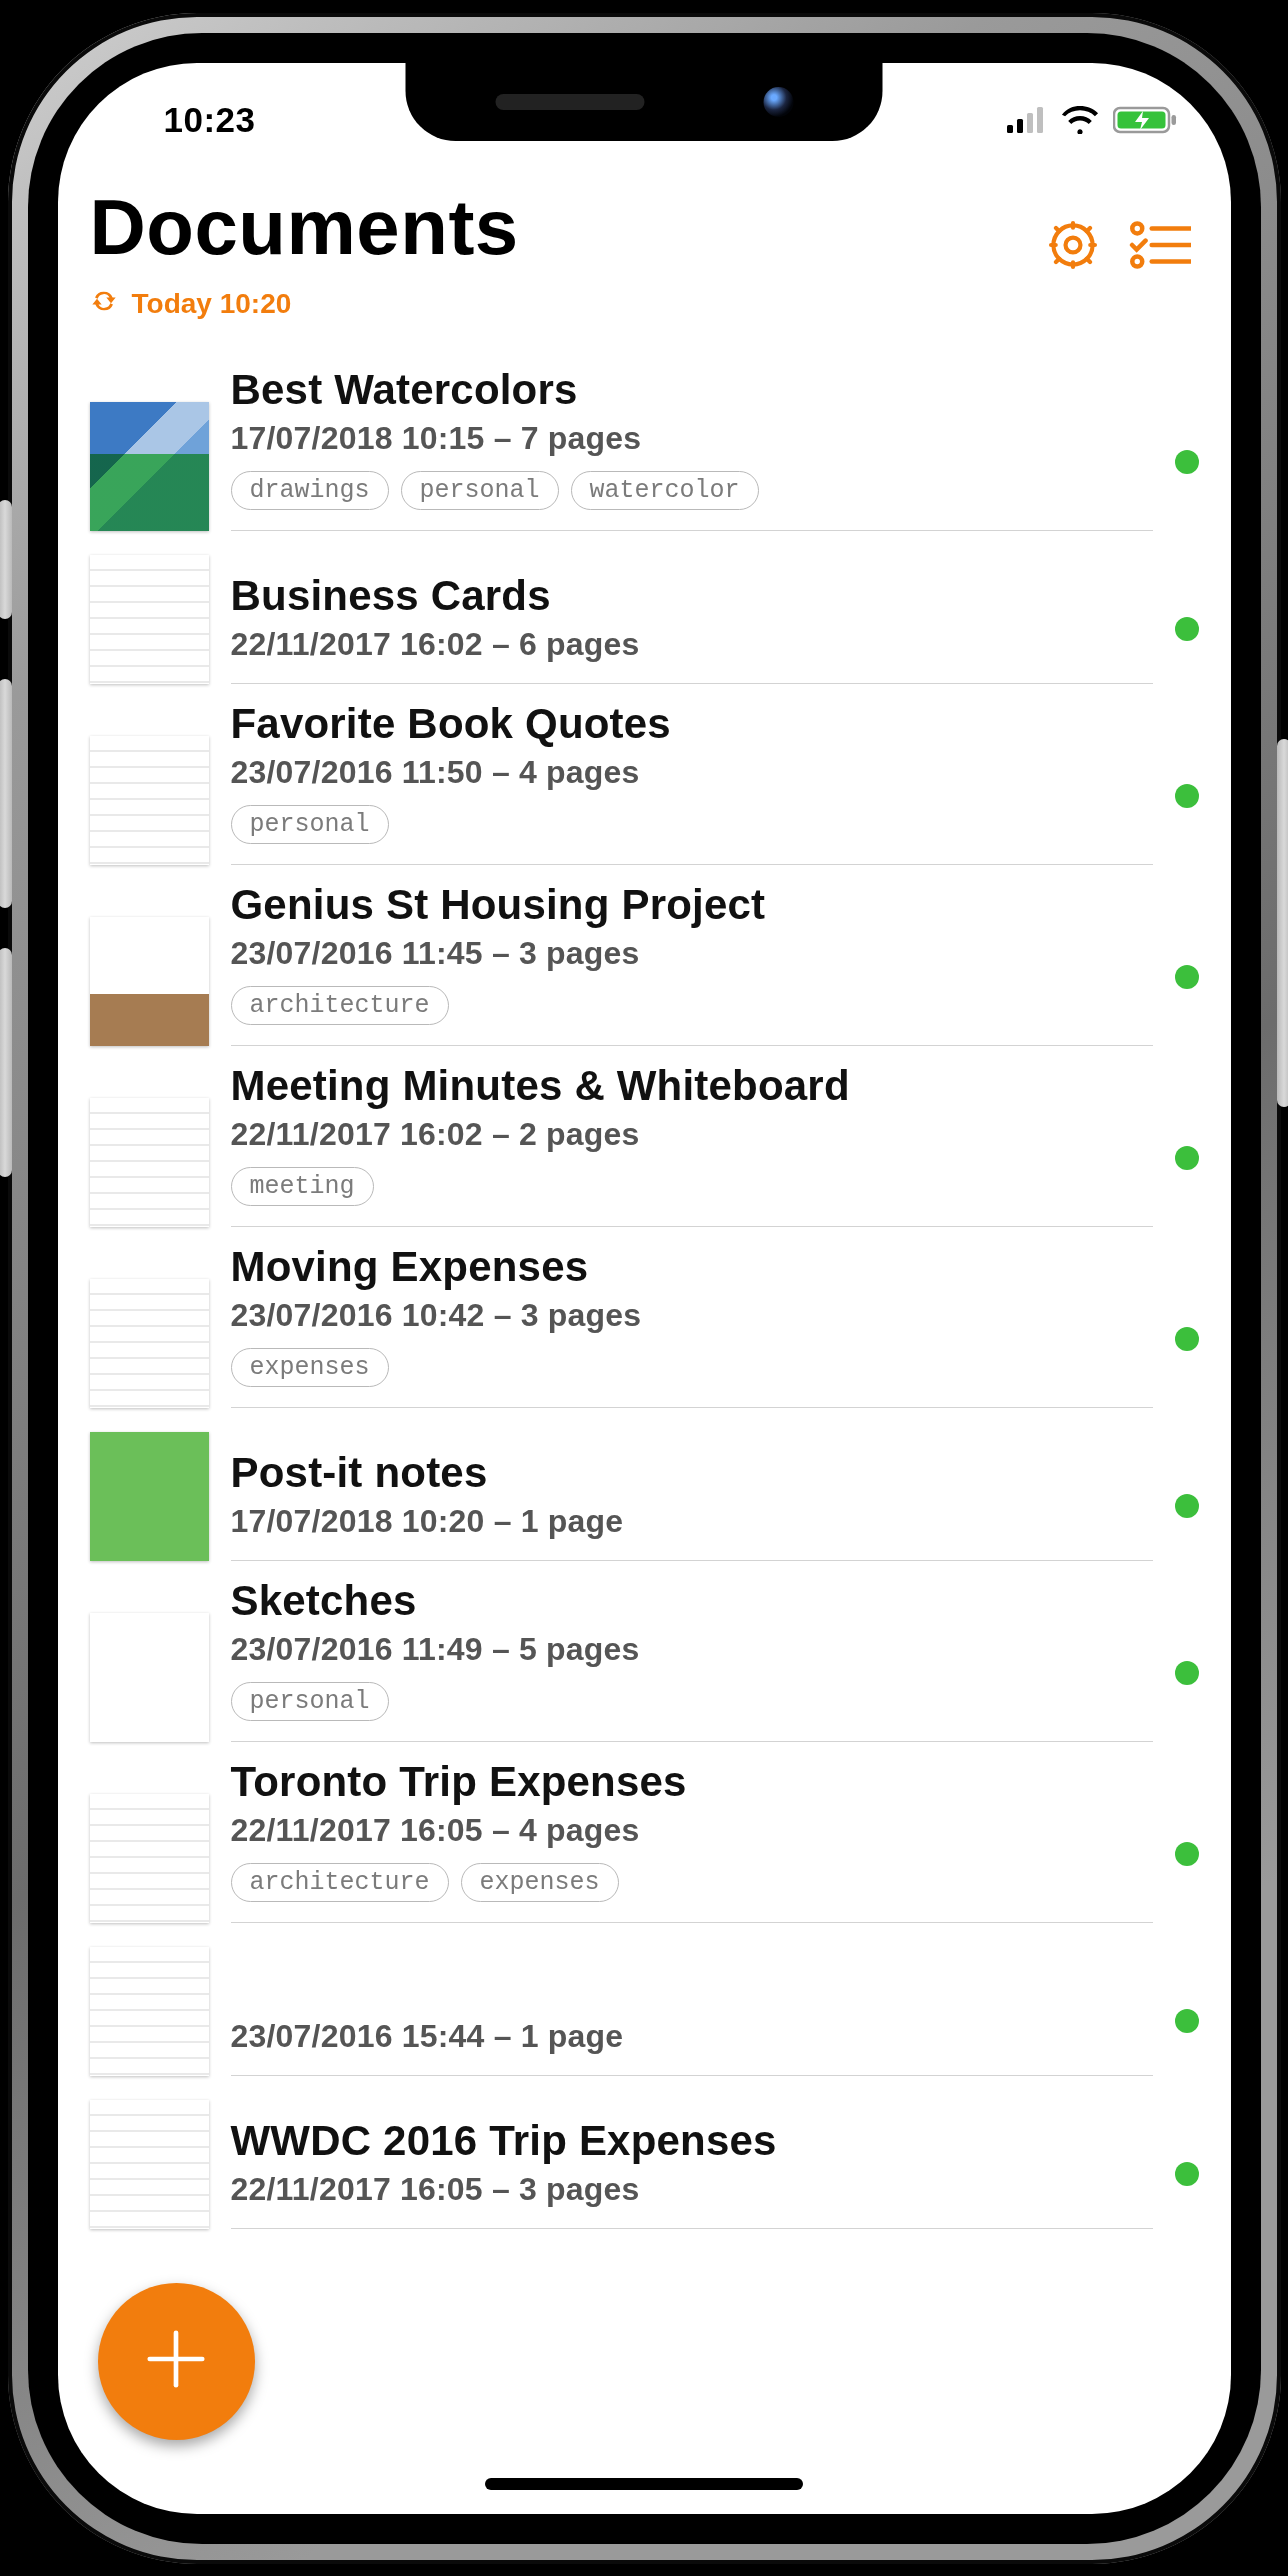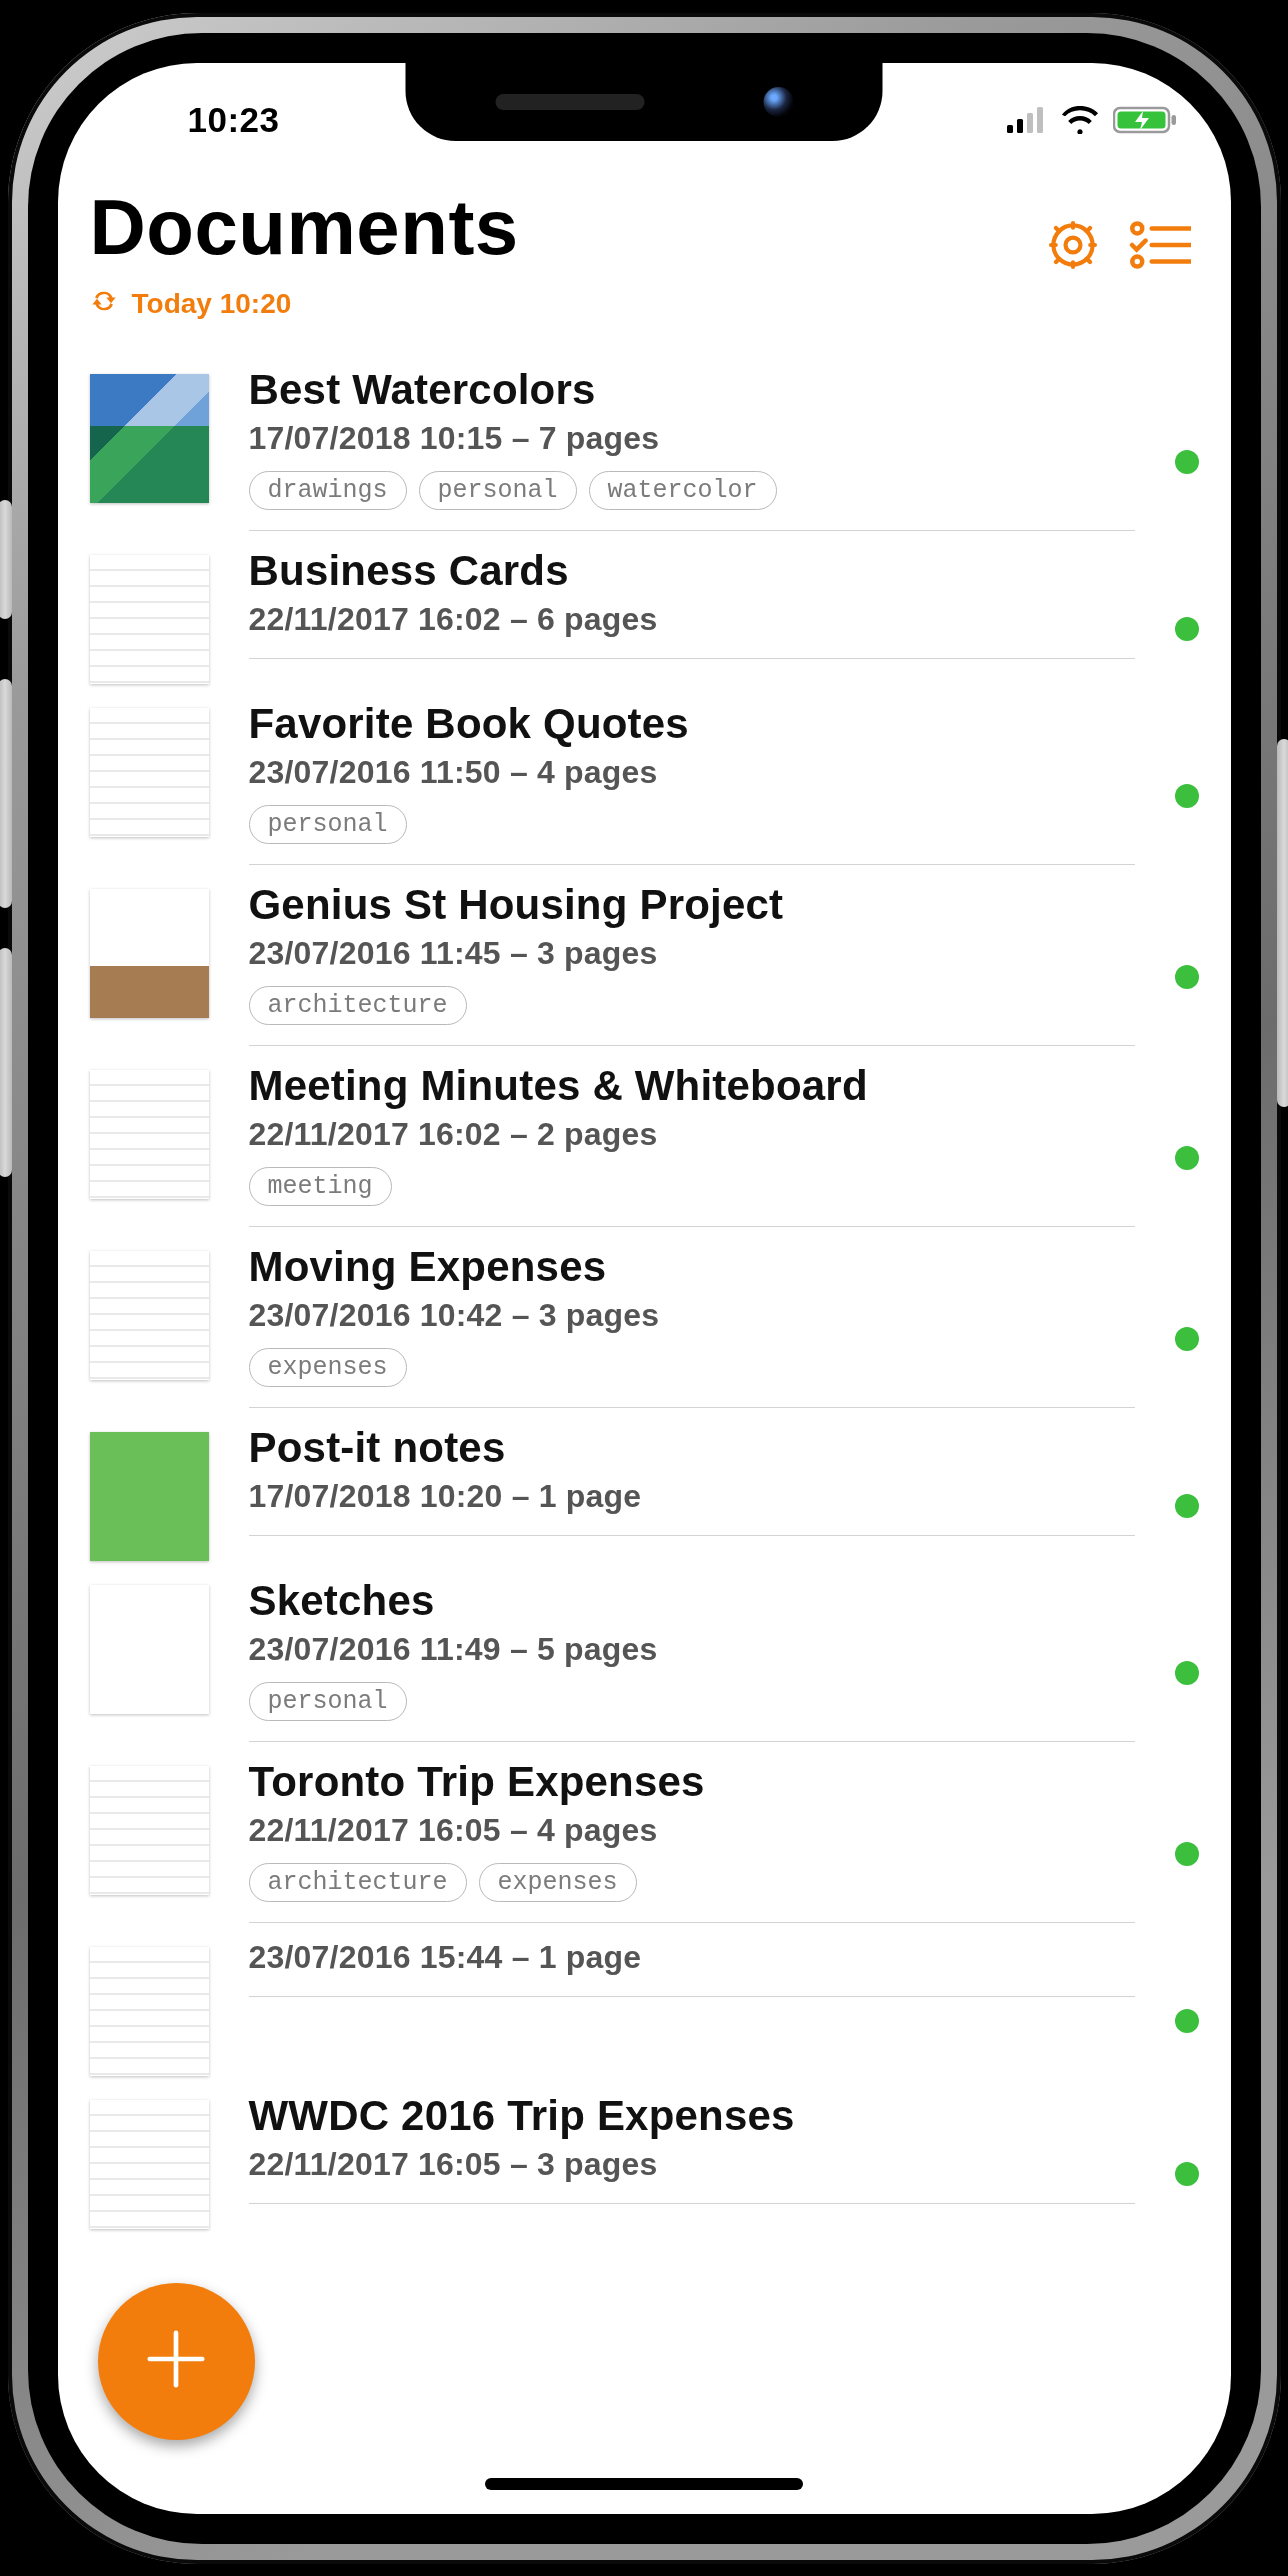--- a/index.html
+++ b/index.html
@@ -91,21 +91,21 @@
     align-items: center;
     justify-content: space-between;
     padding: 0 60px 0 60px;
     position: relative;
     z-index: 10;
   }
   .status-left {
     font-size: 35px;
     font-weight: 700;
     letter-spacing: 0.5px;
-    margin-left: 70px;
+    margin-left: 46px;
     margin-top: 10px;
   }
   .status-right { display: flex; align-items: center; gap: 14px; margin-right: -6px; margin-top: 10px; }
   .status-right svg { display:block; }
 
   
   .app-header {
     padding: 15px 40px 10px 32px;
     display: flex;
     align-items: flex-end;
@@ -124,22 +124,22 @@
     padding: 4px 32px 28px 32px;
     color: #f27d0d;
     font-size: 28px;
     font-weight: 600;
   }
 
   
   .list { flex: 1; overflow: hidden; position: relative; }
   .row {
     display: flex;
-    align-items: flex-start;
-    gap: 40px;
+    align-items: flex-end;
+    gap: 22px;
     padding: 16px 32px 0 32px;
     position: relative;
   }
   .thumb {
     width: 119px; height: 129px;
     flex: 0 0 119px;
     margin-top: 8px;
     box-shadow: 0 1px 3px rgba(0,0,0,.25);
     background: #fff;
   }

